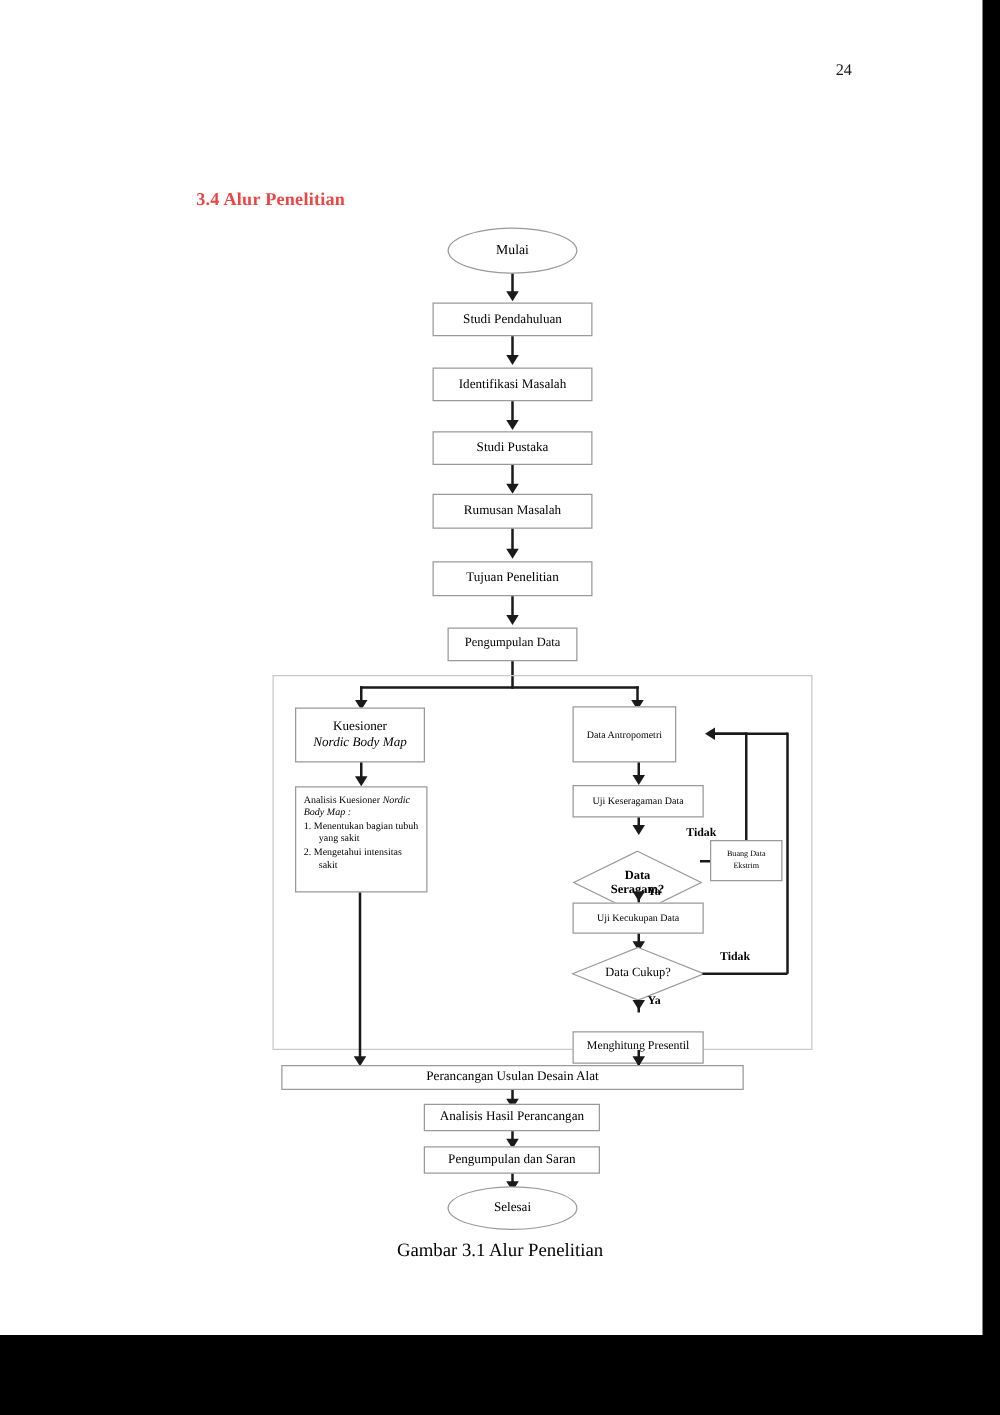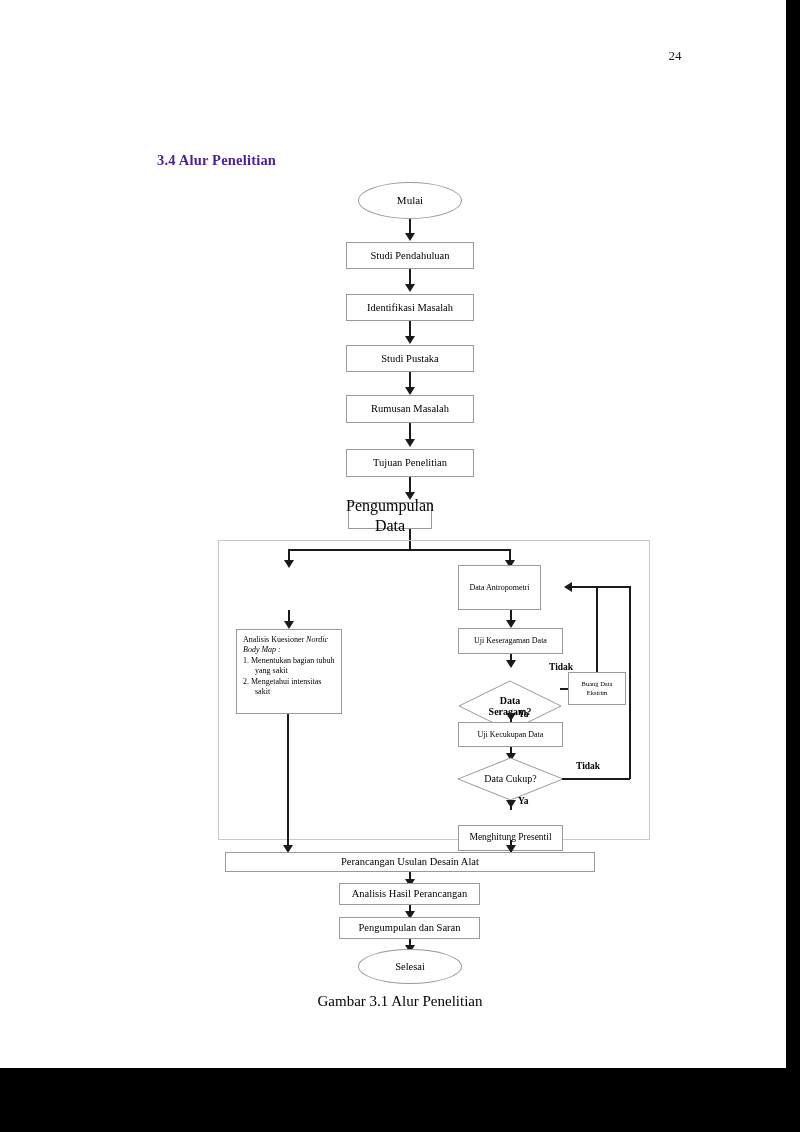--- a/index.html
+++ b/index.html
@@ -22,21 +22,21 @@
     width: 40px;
     text-align: center;
     font-size: 13px;
     color: #1a1a1a;
   }
   #section-heading {
     position: absolute;
     left: 157px; top: 152px;
     font-size: 14.5px;
     font-weight: bold;
-    color: #4c1d95;
+    color: #ef4444;
     letter-spacing: 0.2px;
   }
   #figure-caption {
     position: absolute;
     left: 0; top: 993px;
     width: 800px;
     text-align: center;
     font-size: 15px;
     color: #000;
   }
@@ -175,33 +175,37 @@
   </div>
   <div class="vline" style="left:409px; top:423px; height:19px;"></div>
   <div class="arrow-down" style="left:405px; top:439px;"></div>
 
   <div class="node" style="left:346px; top:449px; width:128px; height:28px; font-size:10.5px;">
     <span>Tujuan Penelitian</span>
   </div>
   <div class="vline" style="left:409px; top:477px; height:17px;"></div>
   <div class="arrow-down" style="left:405px; top:492px;"></div>
 
-  <div class="node" style="left:348px; top:502px; width:84px; height:27px; font-size:16px;">
+  <div class="node" style="left:358px; top:502px; width:104px; height:27px; font-size:10px;">
     <span>Pengumpulan Data</span>
   </div>
 
   <div class="vline" style="left:409px; top:529px; height:22px;"></div>
   <div class="hline" style="left:288px; top:549px; width:223px;"></div>
   <div class="vline" style="left:288px; top:549px; height:14px;"></div>
   <div class="arrow-down" style="left:284px; top:560px;"></div>
   <div class="vline" style="left:509px; top:549px; height:14px;"></div>
   <div class="arrow-down" style="left:505px; top:560px;"></div>
 
   <div class="container-box" style="left:218px; top:540px; width:432px; height:300px;"></div>
 
+  <div class="node" style="left:236px; top:566px; width:104px; height:44px; font-size:10.5px; flex-direction:column;">
+    <span>Kuesioner</span>
+    <span class="it">Nordic Body Map</span>
+  </div>
   <div class="vline" style="left:288px; top:610px; height:14px;"></div>
   <div class="arrow-down" style="left:284px; top:621px;"></div>
 
   <div class="node listbox" style="left:236px; top:629px; width:106px; height:85px; font-size:8px;">
     <span>Analisis Kuesioner</span>
     <span class="it">Nordic Body Map :</span>
     <span class="ol-item">1. Menentukan bagian tubuh yang sakit</span>
     <span class="ol-item">2. Mengetahui intensitas sakit</span>
   </div>
 

